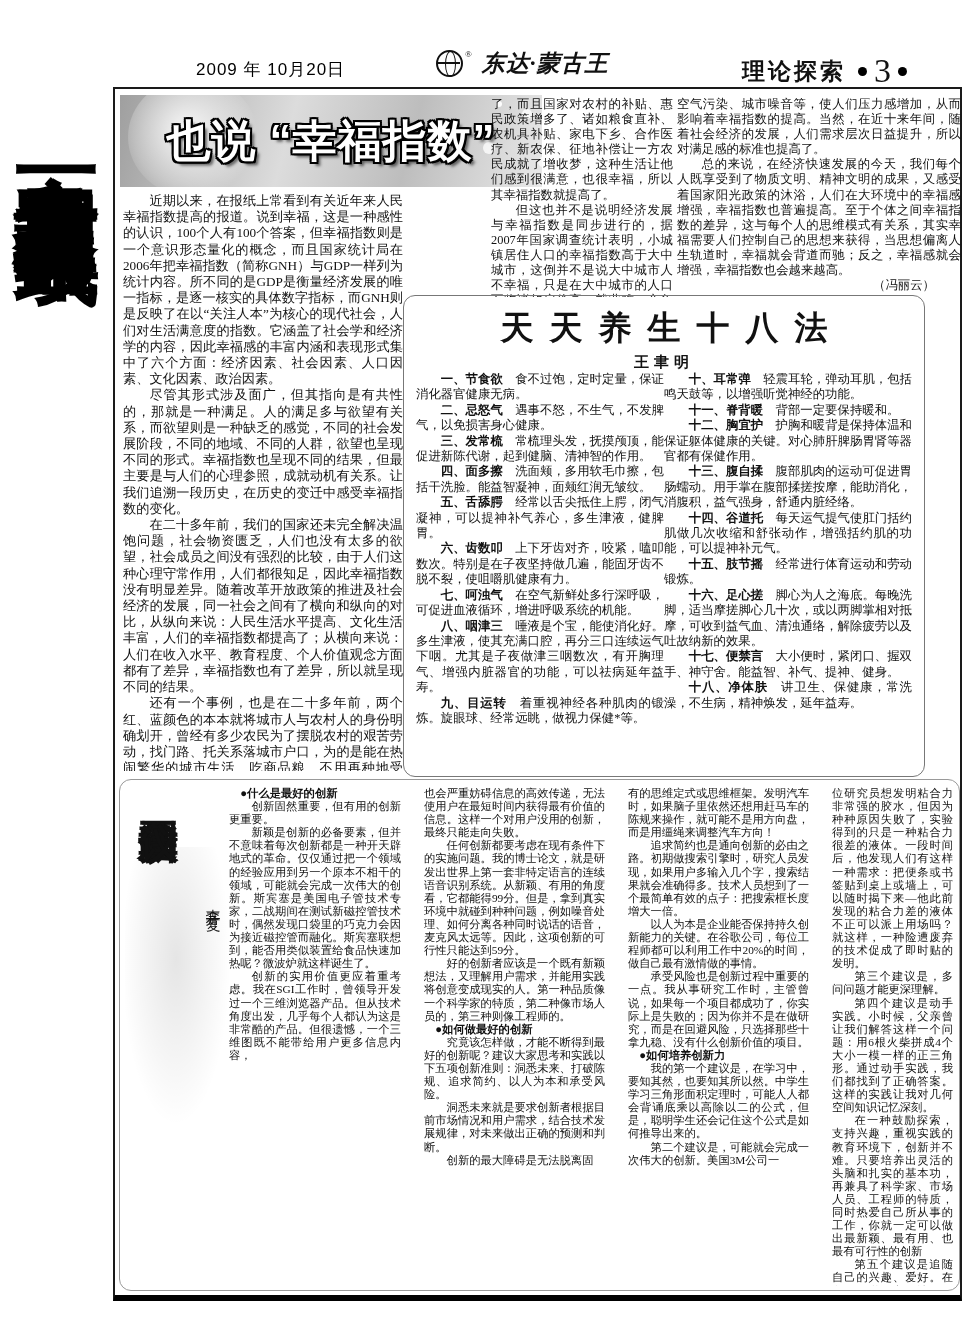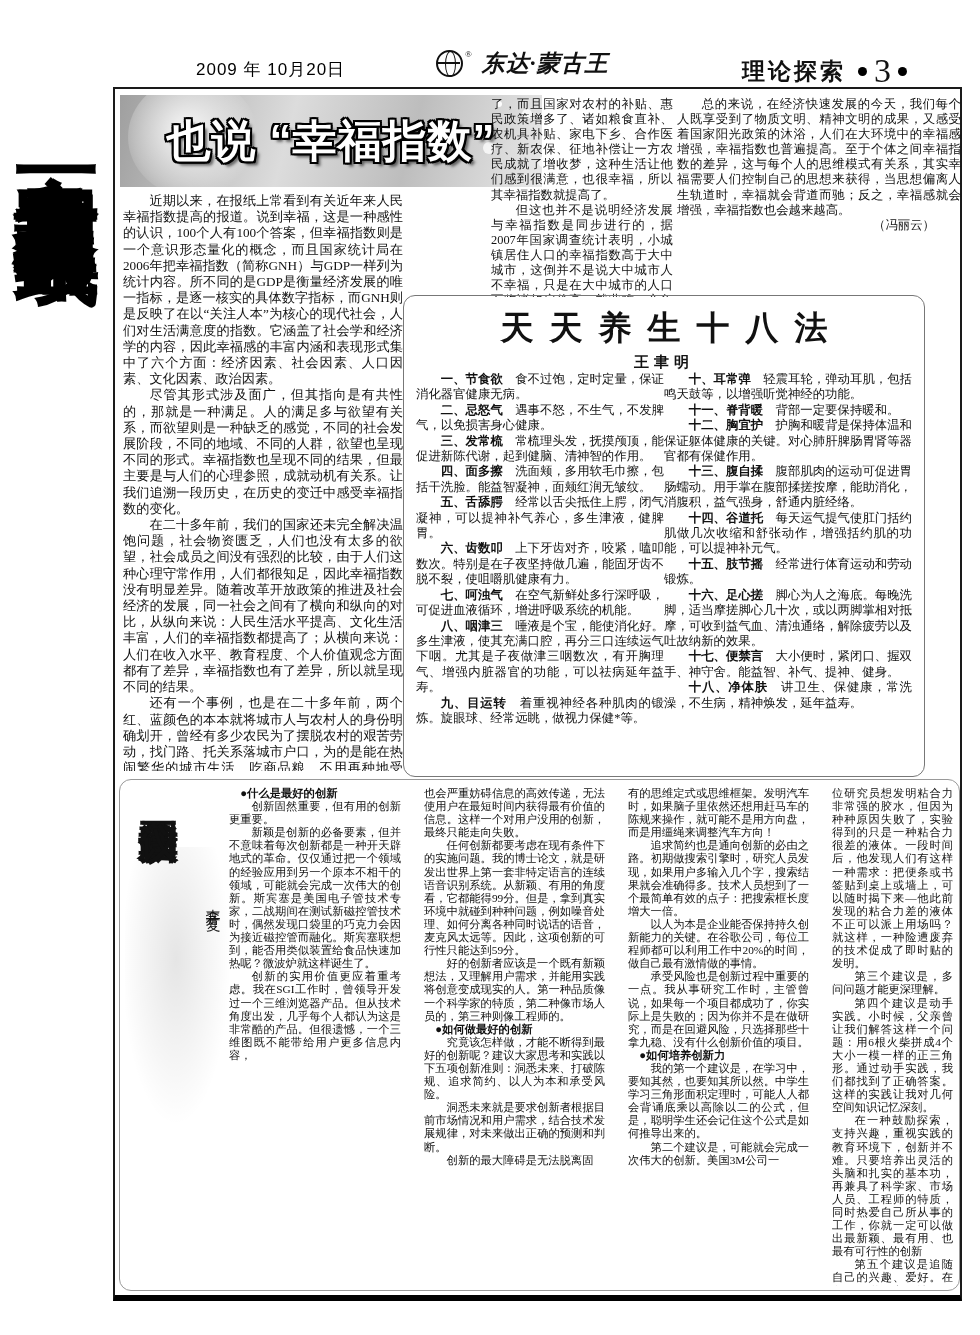--- a/index.html
+++ b/index.html
@@ -124,20 +124,21 @@
         <p class="body">近期以来，在报纸上常看到有关近年来人民幸福指数提高的报道。说到幸福，这是一种感性的认识，100个人有100个答案，但幸福指数则是一个意识形态量化的概念，而且国家统计局在2006年把幸福指数（简称GNH）与GDP一样列为统计内容。所不同的是GDP是衡量经济发展的唯一指标，是逐一核实的具体数字指标，而GNH则是反映了在以“关注人本”为核心的现代社会，人们对生活满意度的指数。它涵盖了社会学和经济学的内容，因此幸福感的丰富内涵和表现形式集中了六个方面：经济因素、社会因素、人口因素、文化因素、政治因素。</p>
         <p class="body">尽管其形式涉及面广，但其指向是有共性的，那就是一种满足。人的满足多与欲望有关系，而欲望则是一种缺乏的感觉，不同的社会发展阶段，不同的地域、不同的人群，欲望也呈现不同的形式。幸福指数也呈现不同的结果，但最主要是与人们的心理参照，成就动机有关系。让我们追溯一段历史，在历史的变迁中感受幸福指数的变化。</p>
         <p class="body">在二十多年前，我们的国家还未完全解决温饱问题，社会物资匮乏，人们也没有太多的欲望，社会成员之间没有强烈的比较，由于人们这种心理守常作用，人们都很知足，因此幸福指数没有明显差异。随着改革开放政策的推进及社会经济的发展，同一社会之间有了横向和纵向的对比，从纵向来说：人民生活水平提高、文化生活丰富，人们的幸福指数都提高了；从横向来说：人们在收入水平、教育程度、个人价值观念方面都有了差异，幸福指数也有了差异，所以就呈现不同的结果。</p>
         <p class="body">还有一个事例，也是在二十多年前，两个红、蓝颜色的本本就将城市人与农村人的身份明确划开，曾经有多少农民为了摆脱农村的艰苦劳动，找门路、托关系落城市户口，为的是能在热闹繁华的城市生活、吃商品粮、不用再种地受苦，他们认为能来城市生活很幸福。二十多年后，环境发生了质的变化，城乡的道路通畅了、农村的车多了、人多了，市场活跃</p>
       </div>
     <div class="col a1c2">
         <p class="continuation">了，而且国家对农村的补贴、惠民政策增多了、诸如粮食直补、农机具补贴、家电下乡、合作医疗、新农保、征地补偿让一方农民成就了增收梦，这种生活让他们感到很满意，也很幸福，所以其幸福指数就提高了。</p>
         <p class="body">但这也并不是说明经济发展与幸福指数是同步进行的，据2007年国家调查统计表明，小城镇居住人口的幸福指数高于大中城市，这倒并不是说大中城市人不幸福，只是在大中城市的人口面临诸如房价高、就业难、竞争加剧、</p>
       </div>
     <div class="col a1c3">
+      <p class="continuation">空气污染、城市噪音等，使人们压力感增加，从而影响着幸福指数的提高。当然，在近十来年间，随着社会经济的发展，人们需求层次日益提升，所以对满足感的标准也提高了。</p>
         <p class="body">总的来说，在经济快速发展的今天，我们每个人既享受到了物质文明、精神文明的成果，又感受着国家阳光政策的沐浴，人们在大环境中的幸福感增强，幸福指数也普遍提高。至于个体之间幸福指数的差异，这与每个人的思维模式有关系，其实幸福需要人们控制自己的思想来获得，当思想偏离人生轨道时，幸福就会背道而驰；反之，幸福感就会增强，幸福指数也会越来越高。</p>
         <p class="byline">（冯丽云）</p>
     </div>
 
     <div class="a2-box">
       <div class="a2-title">天天养生十八法</div>
       <div class="a2-author">王聿明</div>
       <div class="a2-cols">
         <div class="a2-col">
             <p class="item"><b>一、节食欲</b>　食不过饱，定时定量，保证消化器官健康无病。</p>

